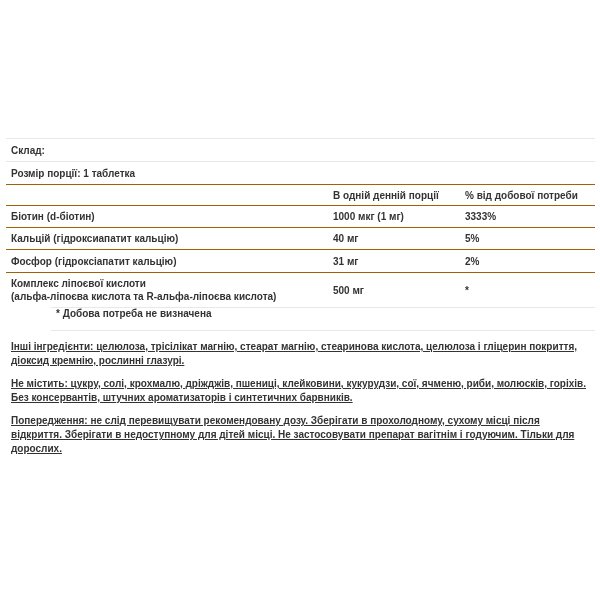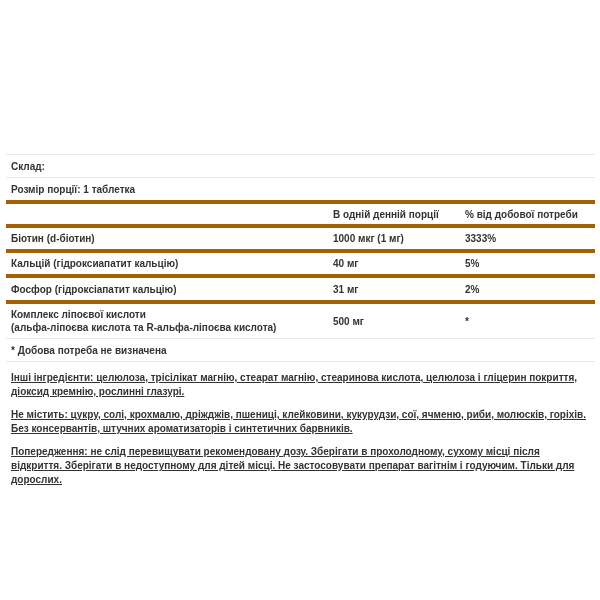--- a/index.html
+++ b/index.html
@@ -4,51 +4,51 @@
 <style>
   html,body { margin:0; padding:0; }
   body {
     width:600px; height:600px;
     background:#ffffff;
     font-family:"Liberation Sans", sans-serif;
     color:#333333;
     -webkit-font-smoothing:antialiased;
   }
   .sheet { position:relative; width:600px; height:600px; background:#ffffff; overflow:hidden; }
-  .content { position:absolute; top:154px; left:6px; right:5px; }
+  .content { position:absolute; top:138px; left:6px; right:5px; }
 
   .info-row {
     height:22px;
     display:flex; align-items:center;
     border-top:1px solid #e8e8e8;
     padding-left:5px;
     font-size:10px; font-weight:700;
   }
 
   .facts-table { width:100%; }
   .t-row {
     display:grid;
     grid-template-columns:322px 132px 1fr;
-    border-top:4px solid #a16207;
+    border-top:1px solid #a16207;
     align-items:center;
     font-size:10px; font-weight:700;
   }
   .t-row > div { padding-left:5px; }
   .t-head { height:20px; }
   .t-r1, .t-r2 { height:21px; }
   .t-r3 { height:22px; }
   .t-r4 { height:34px; }
   .t-r4 .two-line span { display:block; line-height:13px; }
   .t-foot {
     height:22px;
-    display:flex; align-items:center;
+    display:flex; align-items:flex-start;
     border-top:1px solid #e8e8e8;
     border-bottom:1px solid #e8e8e8;
     padding-left:5px;
-    font-size:10px; font-weight:700;
+    font-size:10px; font-weight:700;margin-left:45px;
   }
 
   .paragraphs { padding:9px 5px 0 5px; }
   .paragraphs p {
     margin:0 0 9px 0;
     font-size:10px;
     line-height:14px;
     font-weight:600;
     letter-spacing:0;
     text-decoration:underline;

